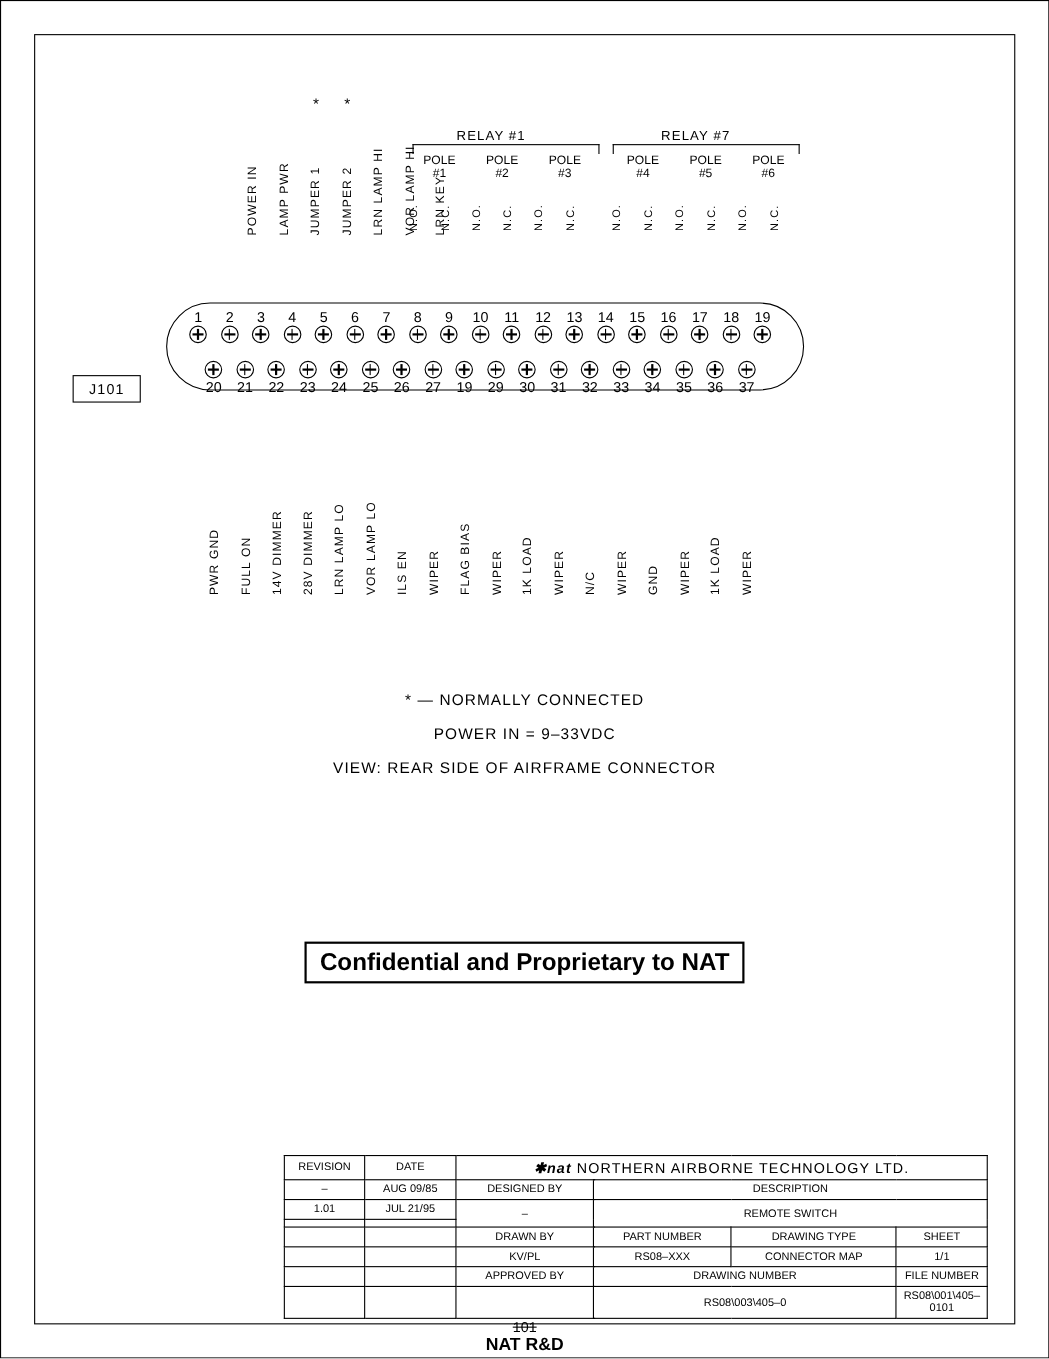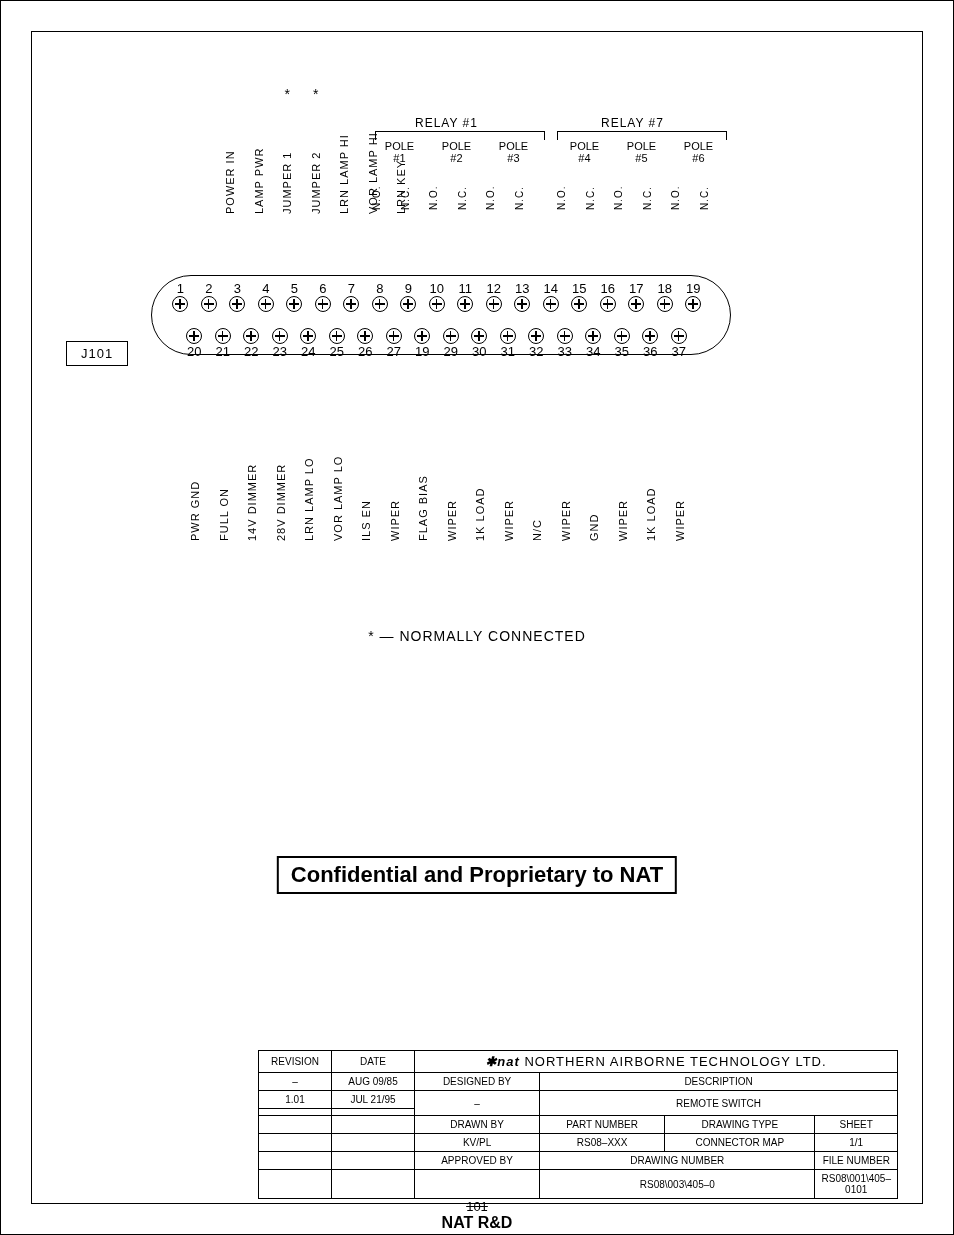--- a/index.html
+++ b/index.html
@@ -491,20 +491,22 @@
       <div style="width: 28.5px; display: flex; justify-content: center;">
         <div class="vlabel" style="height: 120px;">1K LOAD</div>
       </div>
       <div style="width: 28.5px; display: flex; justify-content: center;">
         <div class="vlabel" style="height: 120px;">WIPER</div>
       </div>
     </div>
 
   <div class="notes">
     <div>* — NORMALLY CONNECTED</div>
+    <div>POWER IN = 9–33VDC</div>
+    <div>VIEW: REAR SIDE OF AIRFRAME CONNECTOR</div>
   </div>
 
   <div class="confidential">Confidential and Proprietary to NAT</div>
 
   <table class="titleblock">
     <tbody>
         <tr>
       <td rowspan="2" style="width:60px;">REVISION</td>
       <td rowspan="2" style="width:70px;">DATE</td>
       <td colspan="5" rowspan="2" class="nat-line">

